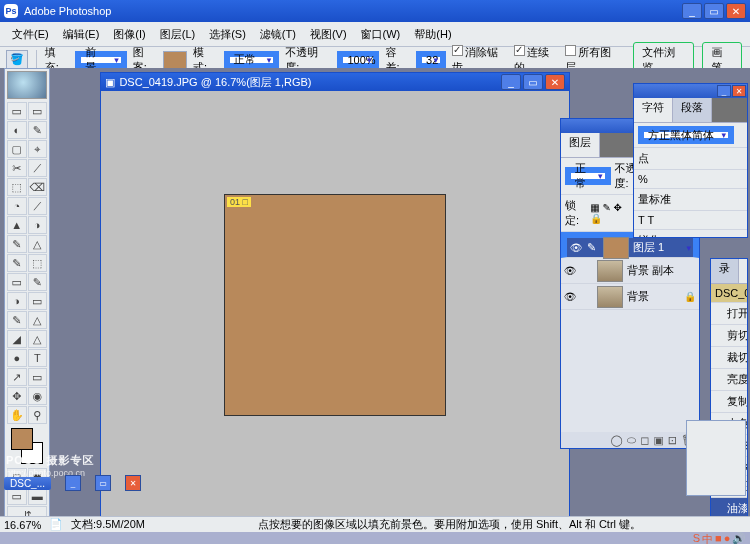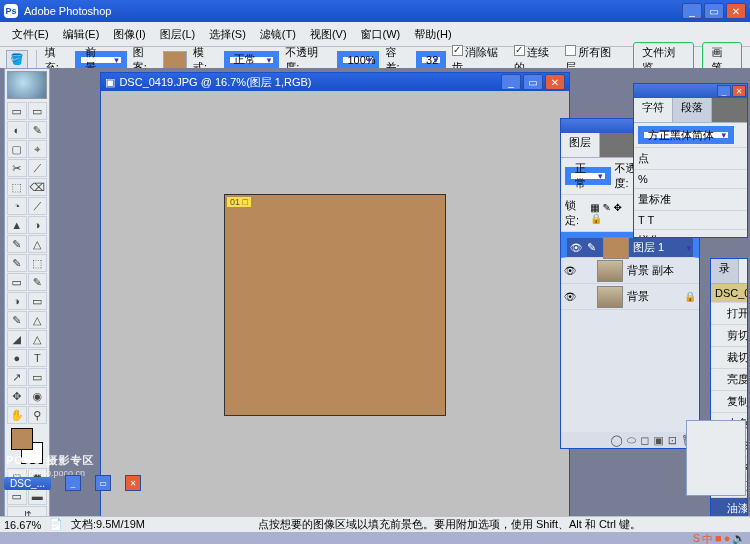--- a/index.html
+++ b/index.html
@@ -310,21 +310,21 @@
     <span class="di">_</span>
     <span class="di">▭</span>
     <span class="di" style="background:#e75e3a">✕</span>
   </div>
 
 </div>
 
 <div class="statusbar">
   <span>16.67%</span>
   <span>📄</span>
-  <span>文档:9.5M/19M</span>
+  <span>文档:9.5M/20M</span>
   <span style="flex:1;text-align:center">点按想要的图像区域以填充前景色。要用附加选项，使用 Shift、Alt 和 Ctrl 键。</span>
 </div>
 
 <div class="tray">
   <span>S</span>
   <span>中</span>
   <span>■</span>
   <span>●</span>
   <span>🔊</span>
 </div>

